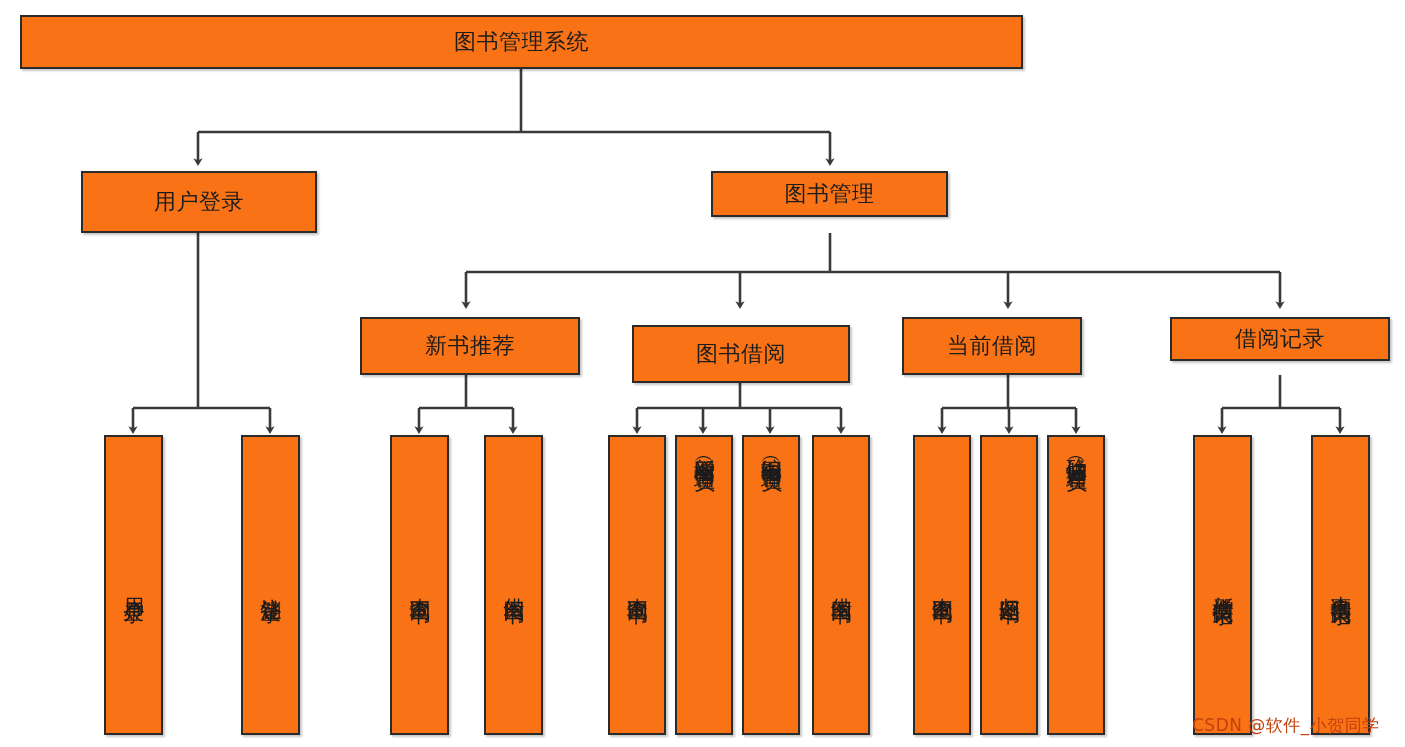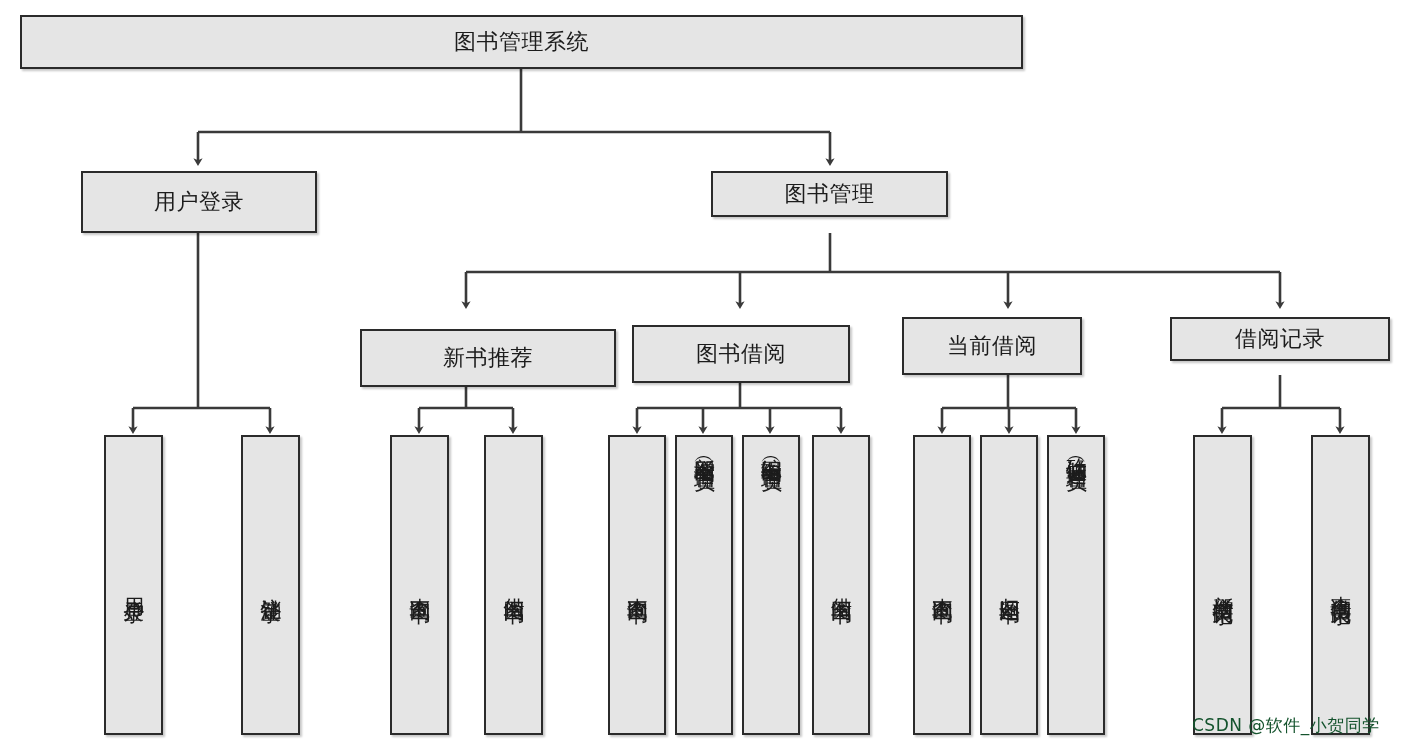--- a/index.html
+++ b/index.html
@@ -17,21 +17,21 @@
   #diagram-root {
     position: absolute;
     left: 0;
     top: 0;
     width: 1405px;
     height: 747px;
   }
   .node-box {
     position: absolute;
     box-sizing: border-box;
-    background: #e5e5e5;
+    background: #f97316;
     border: 2.5px solid #2b2b2b;
     box-shadow: 2px 2px 2px rgba(0,0,0,0.22);
     display: flex;
     align-items: center;
     justify-content: center;
   }
   .node-label-h {
     font-size: 22px;
     color: #1c1c1c;
     line-height: 1.1;
@@ -69,21 +69,21 @@
     top: 0;
     width: 1405px;
     height: 747px;
     pointer-events: none;
   }
   #watermark {
     position: absolute;
     left: 1192px;
     top: 714px;
     font-size: 17px;
-    color: #14532d;
+    color: #c2410c;
     white-space: nowrap;
     letter-spacing: 0.5px;
   }
 </style>
 </head>
 <body>
 
 <div id="diagram-root">
 
   <svg id="wire-layer" viewBox="0 0 1405 747" width="1405" height="747">
@@ -142,21 +142,21 @@
   </div>
 
   <div class="node-box" style="left:81px; top:171px; width:236px; height:62px;">
     <span class="node-label-h">用户登录</span>
   </div>
 
   <div class="node-box" style="left:711px; top:171px; width:237px; height:46px;">
     <span class="node-label-h">图书管理</span>
   </div>
 
-  <div class="node-box" style="left:360px; top:317px; width:256px; height:58px;margin-top:12px;">
+  <div class="node-box" style="left:360px; top:317px; width:220px; height:58px;">
     <span class="node-label-h">新书推荐</span>
   </div>
 
   <div class="node-box" style="left:632px; top:317px; width:218px; height:58px;margin-top:8px;">
     <span class="node-label-h">图书借阅</span>
   </div>
 
   <div class="node-box" style="left:902px; top:317px; width:180px; height:58px;">
     <span class="node-label-h">当前借阅</span>
   </div>

